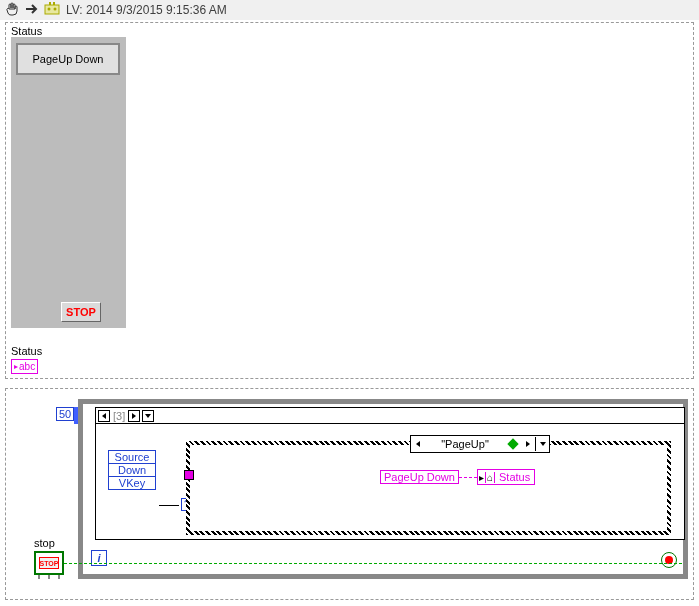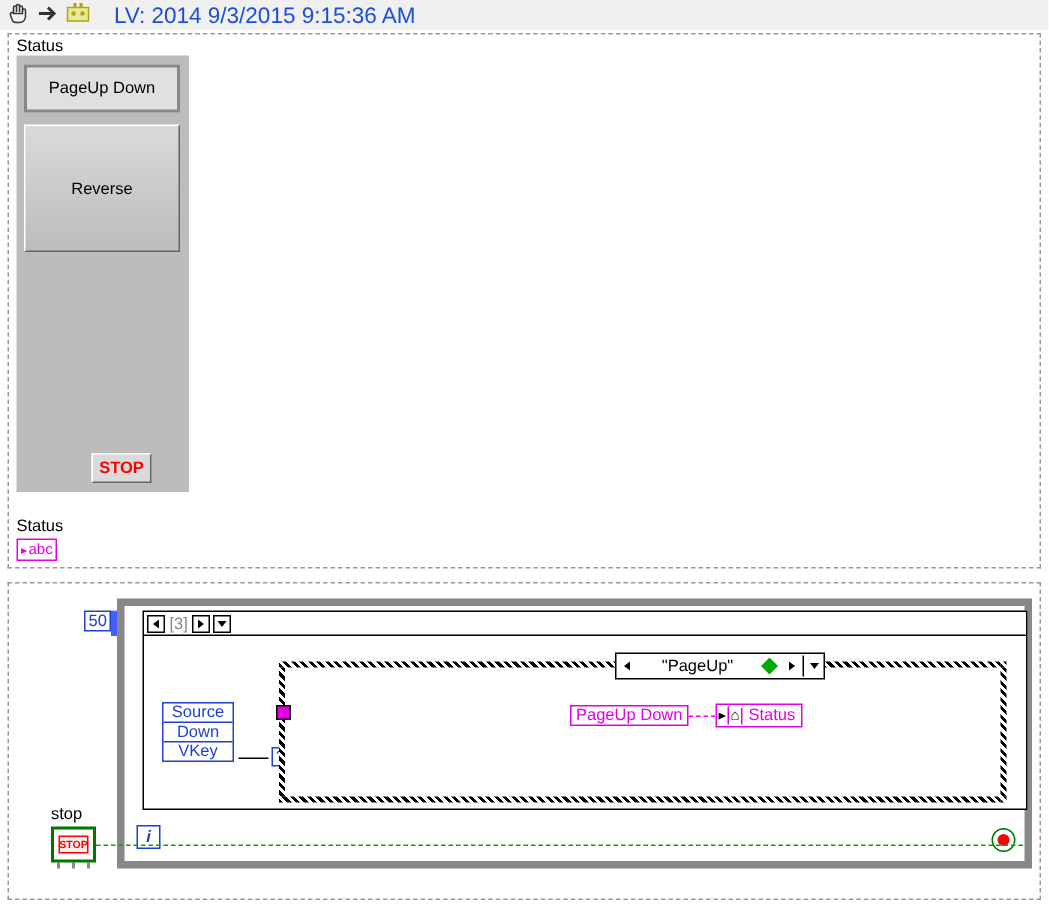--- a/index.html
+++ b/index.html
@@ -1,19 +1,19 @@
 <!DOCTYPE html>
 <html><head>
 <meta charset="utf-8">
 <style>
 *{box-sizing:border-box;margin:0;padding:0;}
 body{font-family:Tahoma,Arial,sans-serif;font-size:11px;color:#000;width:699px;height:606px;background:#fff;position:relative;}
 .toolbar{display:flex;align-items:center;gap:4px;padding:2px 4px;background:#f0f0f0;height:20px;}
 .toolbar .tool-icon svg{width:16px;height:16px;}
-.toolbar .title{color:#1d4ed8;margin-left:12px;font-size:15px;}
+.toolbar .title{color:#404040;margin-left:2px;font-size:12px;}
 .panel{border:1px dashed #999;position:relative;}
 .front-panel{position:absolute;left:5px;top:22px;width:689px;height:357px;background:#fff;}
 .status-col{position:absolute;left:5px;top:2px;width:120px;}
 .status-label-top{font-size:11px;color:#000;}
 .gray-box{background:#bcbcbc;width:115px;height:291px;position:relative;padding:6px 5px;}
 .btn3d{width:104px;height:85px;background:linear-gradient(#dadada,#bcbcbc);border-top:1px solid #fff;border-left:1px solid #fff;border-right:1px solid #666;border-bottom:1px solid #666;display:flex;align-items:center;justify-content:center;margin-bottom:8px;cursor:pointer;}
 .btn3d.selected{height:32px;background:#e0e0e0;border:2px solid #888;}
 .stop-btn{width:40px;height:20px;background:#dadada;border-top:1px solid #fff;border-left:1px solid #fff;border-right:1px solid #666;border-bottom:1px solid #666;color:red;font-weight:bold;font-size:11px;display:flex;align-items:center;justify-content:center;position:absolute;left:50px;bottom:6px;cursor:pointer;}
 .status-label-bot{position:absolute;left:5px;top:322px;font-size:11px;color:#000;}
 .abc-box{position:absolute;left:5px;top:336px;border:1px solid #e400e4;padding:1px 2px;color:#e400e4;font-size:10px;background:#fff;display:flex;align-items:center;gap:1px;}
@@ -22,21 +22,21 @@
 .while-loop{position:absolute;left:72px;top:10px;width:610px;height:180px;border:5px solid #888;background:#fff;}
 .wait-box-val{position:absolute;left:50px;top:18px;border:1px solid #2040d0;color:#2040d0;font-weight:normal;font-size:11px;padding:0 2px;background:#fff;}
 .wait-box{position:absolute;left:68px;top:18px;}
 .wait-box svg{width:17px;height:17px;}
 .event-case{position:absolute;left:12px;top:3px;width:590px;height:133px;border:1px solid #000;background:#fff;}
 .case-header{height:16px;border-bottom:1px solid #000;display:flex;align-items:center;padding:0 2px;background:#fff;}
 .case-header .arrow-btn{width:12px;height:12px;border:1px solid #000;background:#fff;display:flex;align-items:center;justify-content:center;cursor:pointer;}
 .case-header .case-count{color:#888;font-size:11px;margin:0 3px;}
 .case-header .case-text{flex:1;font-size:11px;color:#000;}
 .case-header .drop{width:12px;height:12px;border:1px solid #000;background:#fff;display:flex;align-items:center;justify-content:center;cursor:pointer;}
-.src-box{position:absolute;left:12px;top:60px;width:48px;border:1px solid #2040d0;background:#fff;}
+.src-box{position:absolute;left:12px;top:42px;width:48px;border:1px solid #2040d0;background:#fff;}
 .src-box div{color:#2040d0;font-size:11px;text-align:center;border-bottom:1px solid #2040d0;padding:0 2px;}
 .src-box div:last-child{border-bottom:none;}
 .inner-case{position:absolute;left:90px;top:33px;width:485px;height:94px;border:4px solid;border-image: repeating-linear-gradient(45deg,#000 0,#000 2px,#fff 2px,#fff 4px) 4;background:#fff;}
 .case-selector{position:absolute;left:220px;top:-10px;height:18px;display:flex;align-items:center;border:1px solid #000;background:#fff;}
 .case-selector .arrow-btn{width:14px;height:14px;display:flex;align-items:center;justify-content:center;cursor:pointer;}
 .case-selector .sel-text{width:80px;text-align:center;font-size:11px;position:relative;}
 .case-selector .drop{width:14px;height:14px;border-left:1px solid #000;display:flex;align-items:center;justify-content:center;cursor:pointer;}
 .case-selector .diamond{width:8px;height:8px;background:#0a0;transform:rotate(45deg);margin-left:4px;}
 .pink-wire-box{position:absolute;left:190px;top:24px;height:16px;display:flex;align-items:center;}
 .pink-const{border:1px solid #e400e4;color:#e400e4;font-size:11px;padding:0 3px;background:#fff;}
@@ -84,23 +84,20 @@
   </span>
   <span class="title">LV: 2014 9/3/2015 9:15:36 AM</span>
 </div>
 
 <div class="panel front-panel">
   <div class="status-col">
     <div class="status-label-top">Status</div>
     <div class="gray-box">
       <div class="btn3d selected">
           <span>PageUp Down</span>
-        </div>
-      <div class="btn3d">
-          <span>Reverse</span>
         </div>
       <div class="stop-btn">
           <span>STOP</span>
         </div>
     </div>
   </div>
   <div class="status-label-bot">Status</div>
   <div class="abc-box">
     <span style="font-size:8px;">▸</span>
       <span>abc</span>

